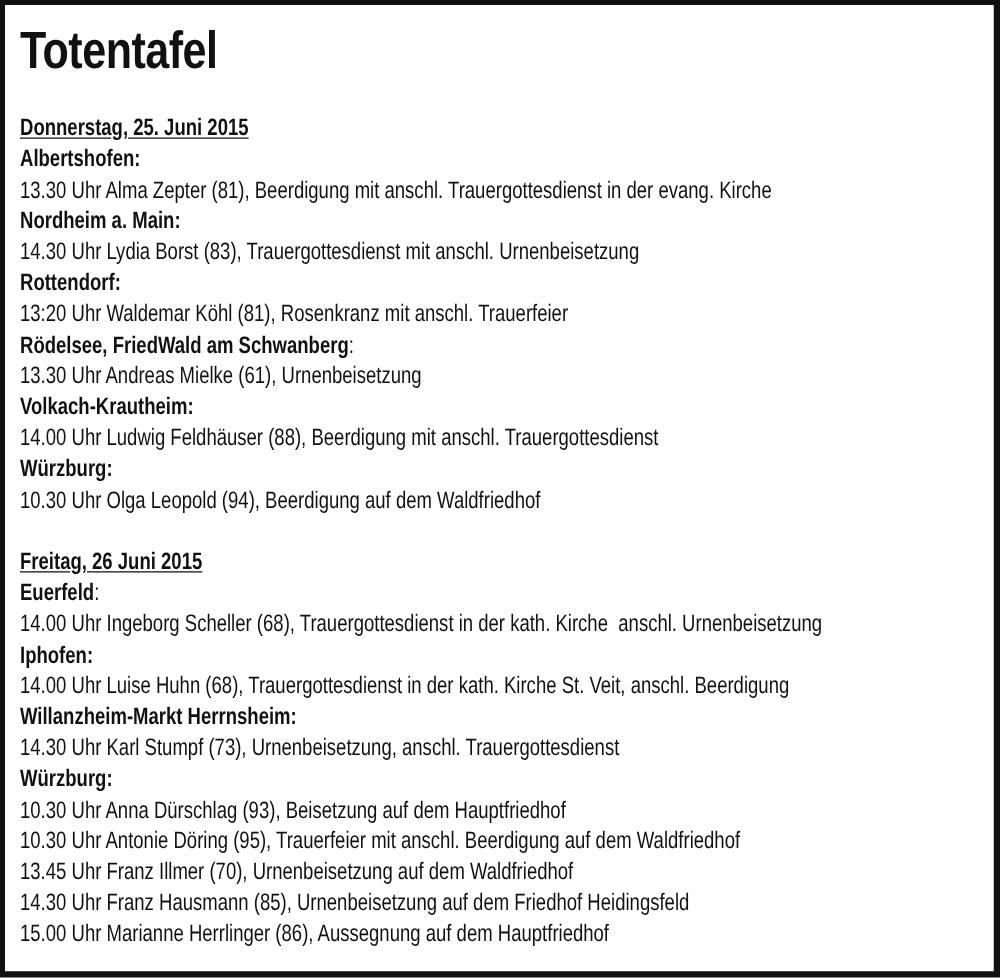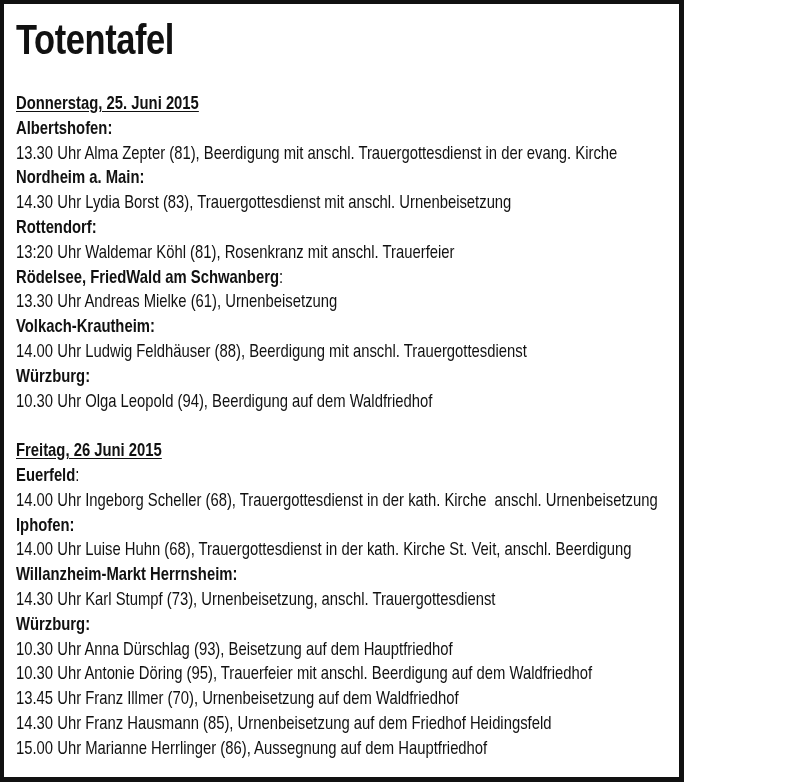--- a/index.html
+++ b/index.html
@@ -1,19 +1,19 @@
 <!DOCTYPE html>
 <html><head>
   <meta charset="utf-8">
   <style>
     html, body { margin: 0; padding: 0; background: #ffffff; }
     body { width: 800px; height: 782px; overflow: hidden; }
     .frame {
       position: absolute; left: 0; top: 0;
-      width: 684px; height: 782px;
+      width: 800px; height: 782px;
       box-sizing: border-box;
       border-top: 4px solid #111111;
       border-left: 4px solid #111111;
       border-right: 5px solid #111111;
       border-bottom: 5px solid #111111;
       background: #ffffff;
       font-family: "Liberation Sans", "DejaVu Sans", sans-serif;
       color: #111111;
     }
     .title {

